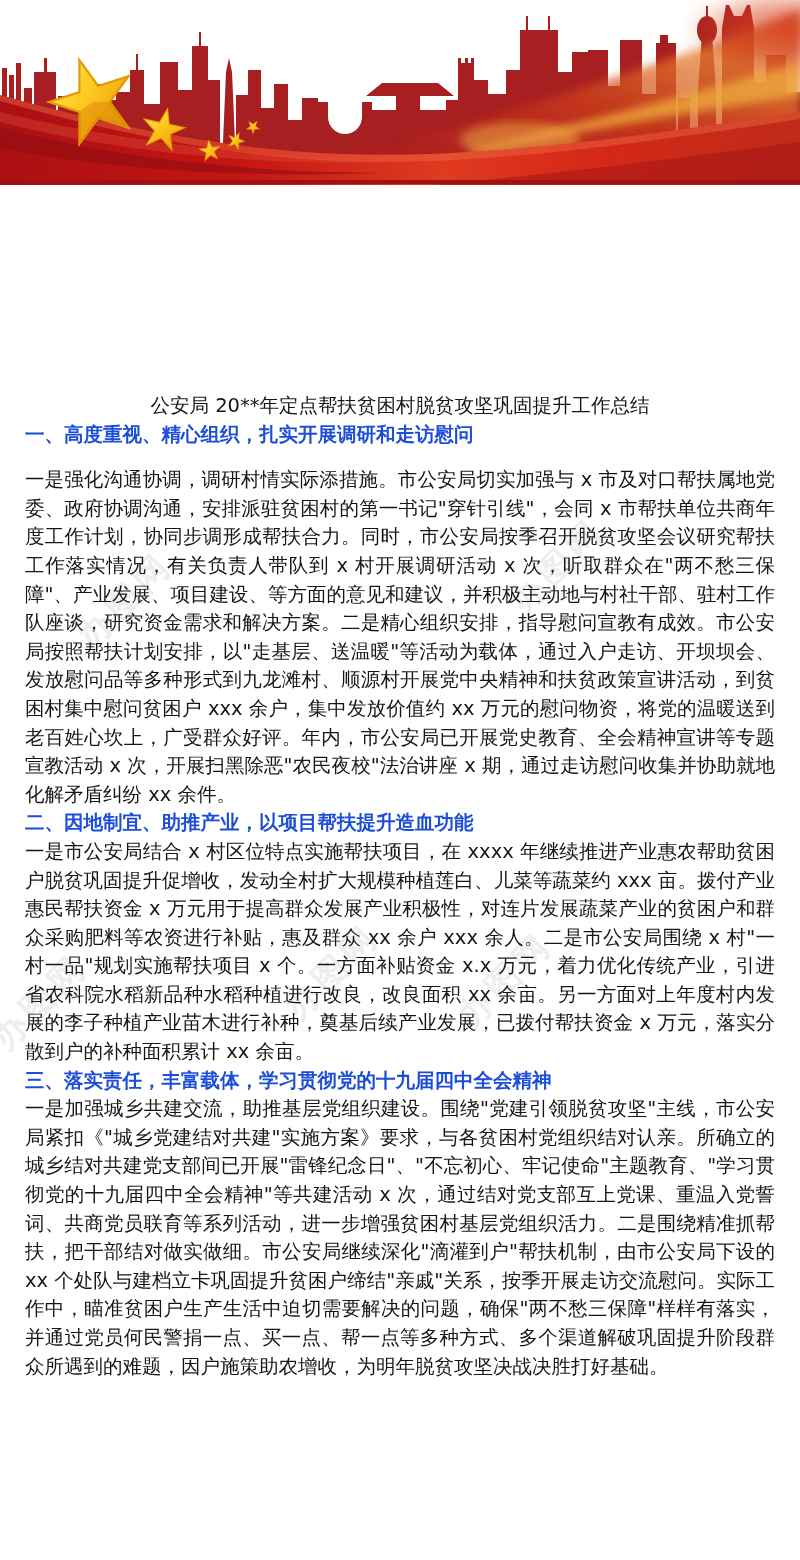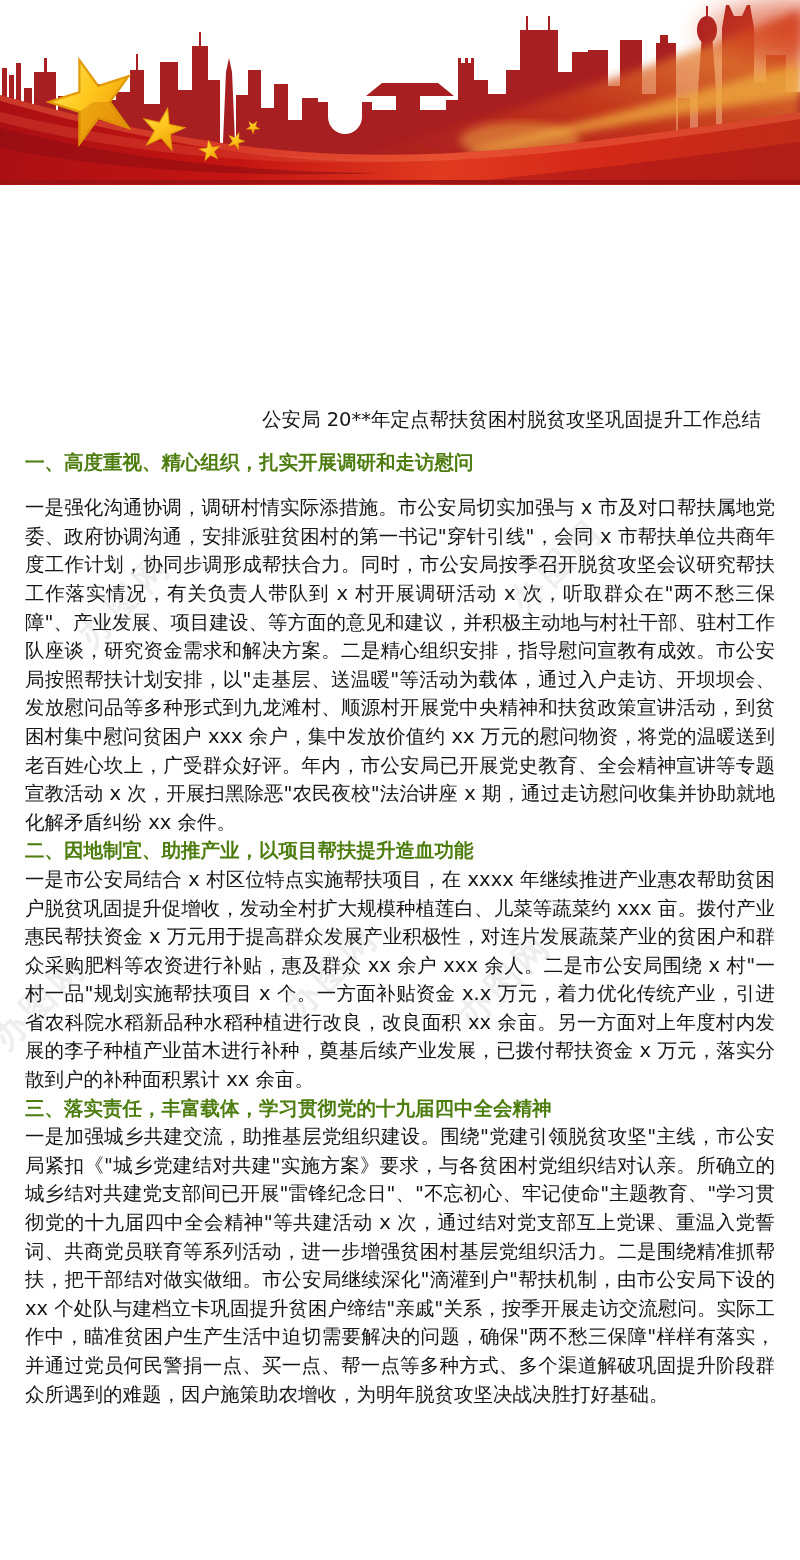--- a/index.html
+++ b/index.html
@@ -11,23 +11,23 @@
   .banner svg{display:block;}
 
   
   .wm{position:absolute;z-index:1;transform:translate(-50%,-50%) rotate(-45deg);
       font-size:34px;font-weight:bold;letter-spacing:5px;color:#dedede;opacity:.5;
       white-space:nowrap;user-select:none;}
 
   
   .content{position:absolute;z-index:2;top:392px;left:25px;width:750px;
            color:#161616;font-size:19.5px;line-height:28.6px;}
-  .doc-title{text-align:right;font-weight:400;margin:14px;}
+  .doc-title{text-align:center;font-weight:400;margin:0;}
   .para{margin:0;text-align:justify;text-justify:inter-character;}
-  .sec-heading{margin:0;font-weight:700;color:#4d7c0f;text-align:justify;}
+  .sec-heading{margin:0;font-weight:700;color:#1d4ed8;text-align:justify;}
   .gap-before{margin-top:17px;}
 </style>
 </head>
 <body>
 
 <div class="page">
 
   <div class="banner">
     <svg width="800" height="185" viewBox="0 0 800 185">
       <defs>

